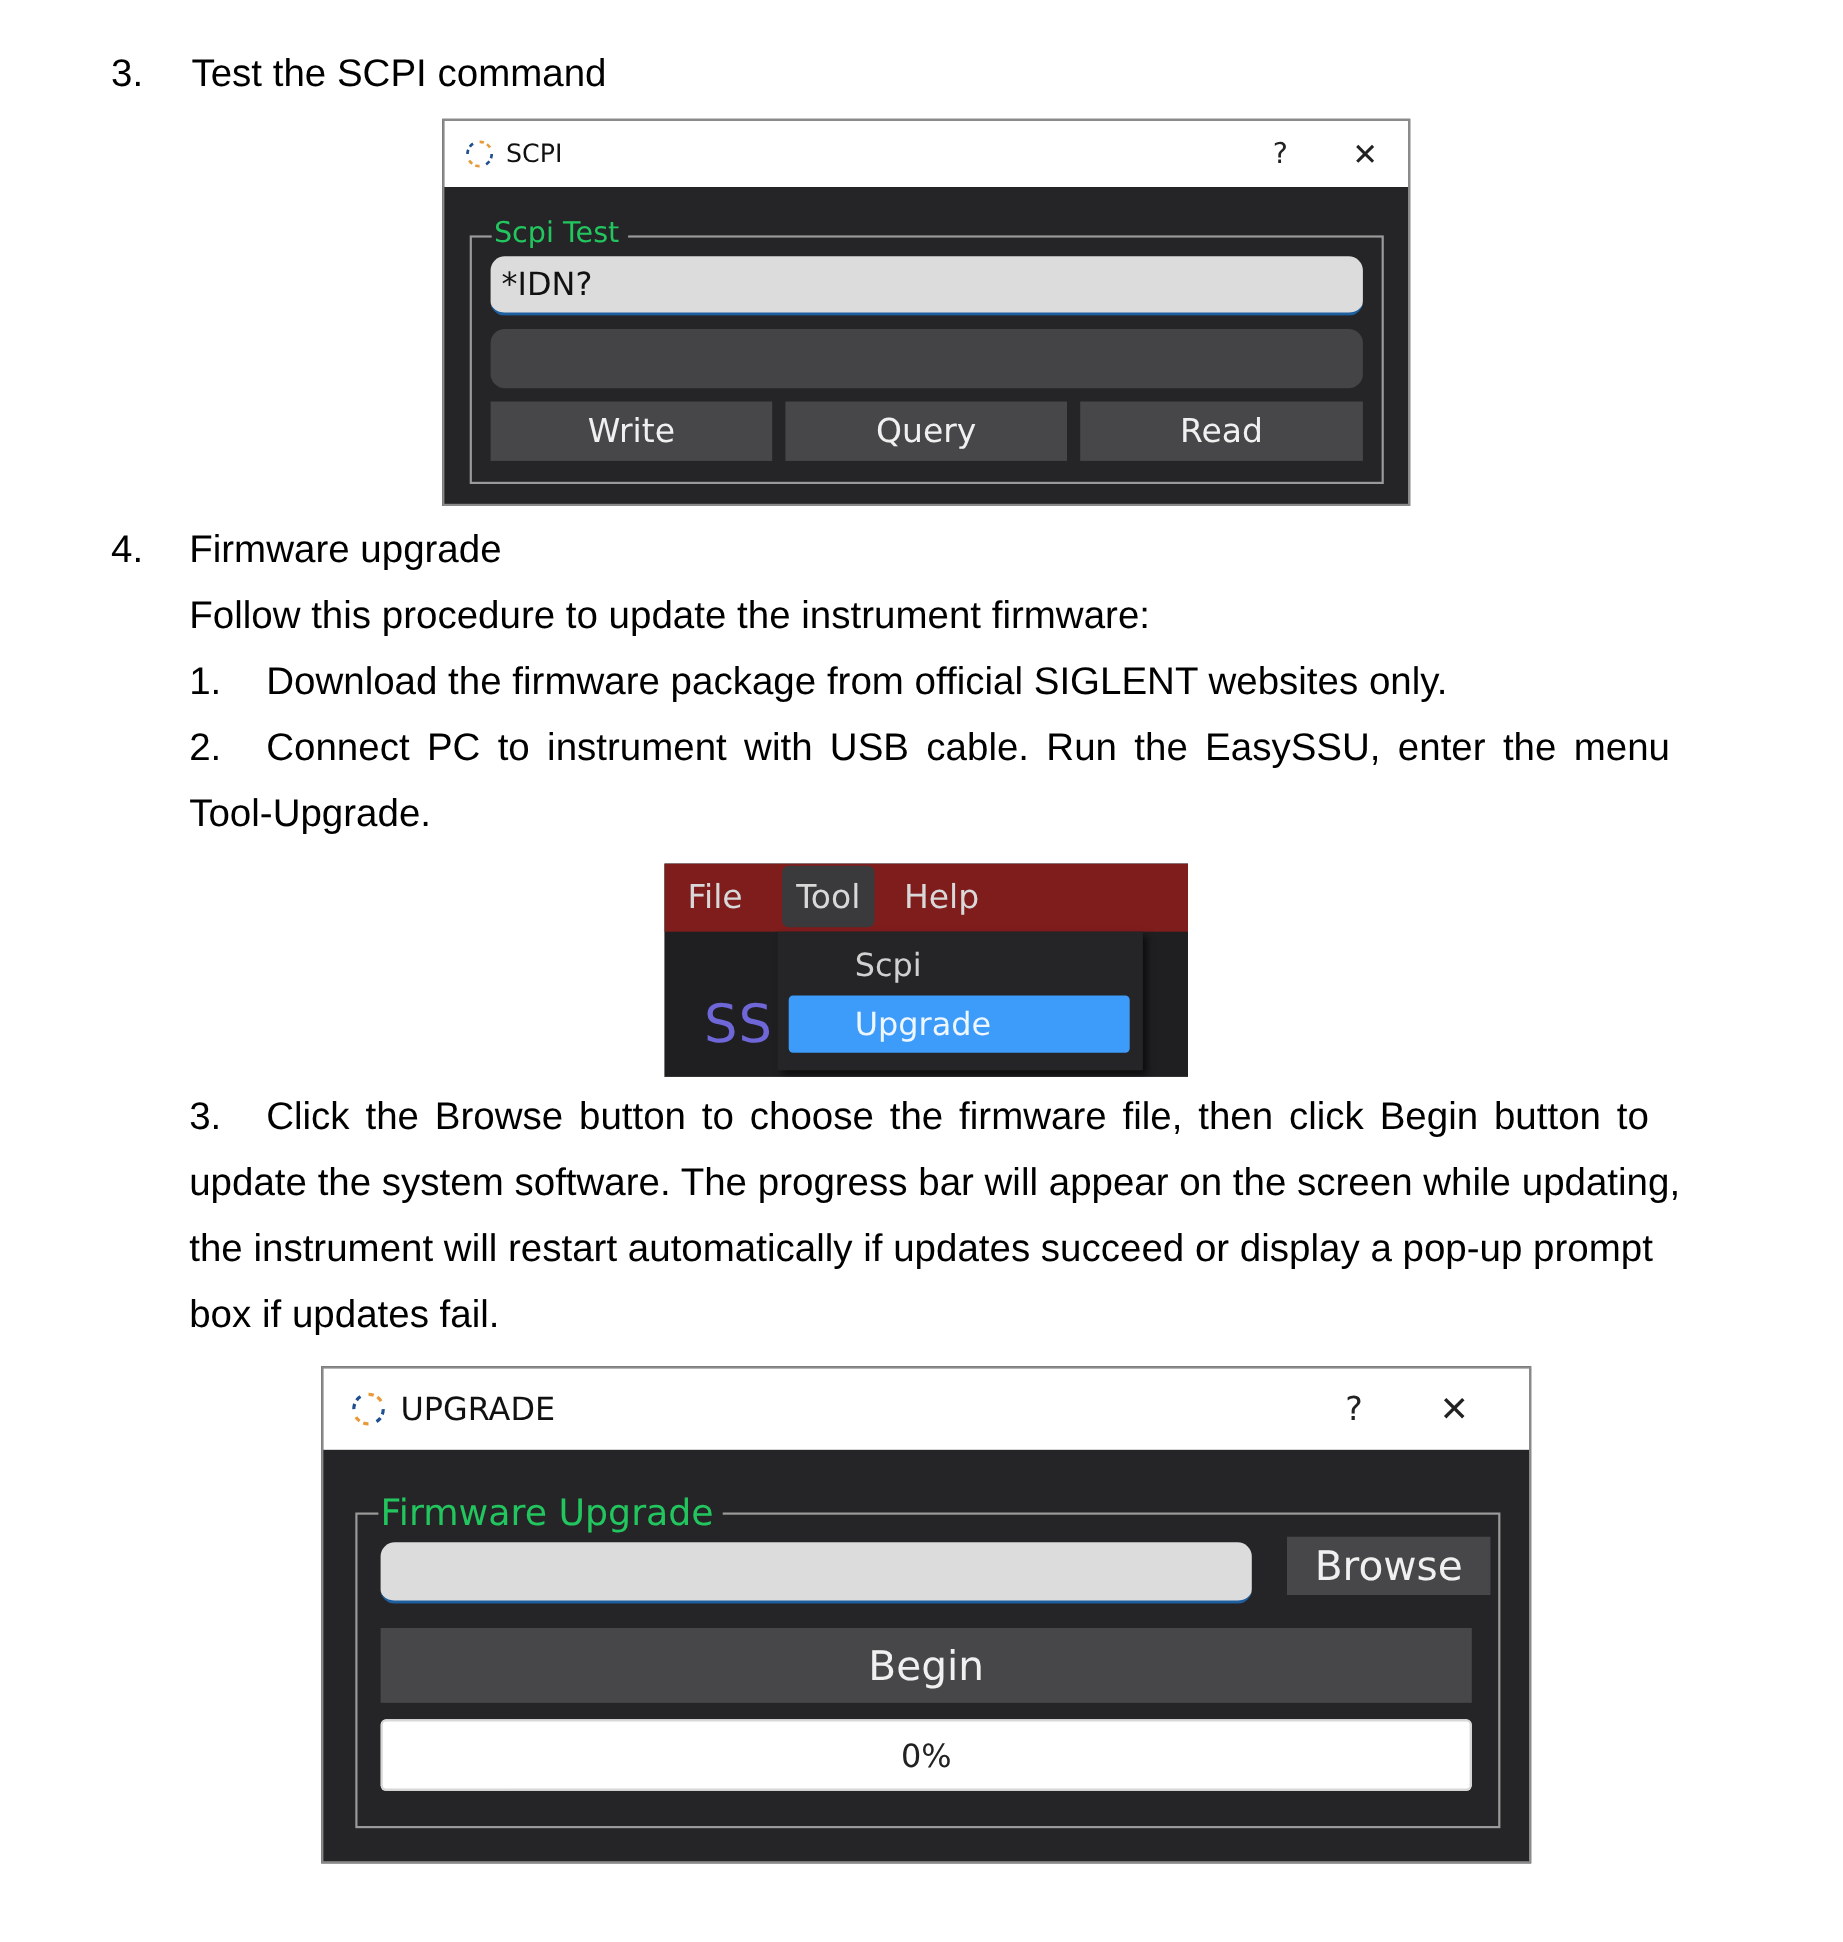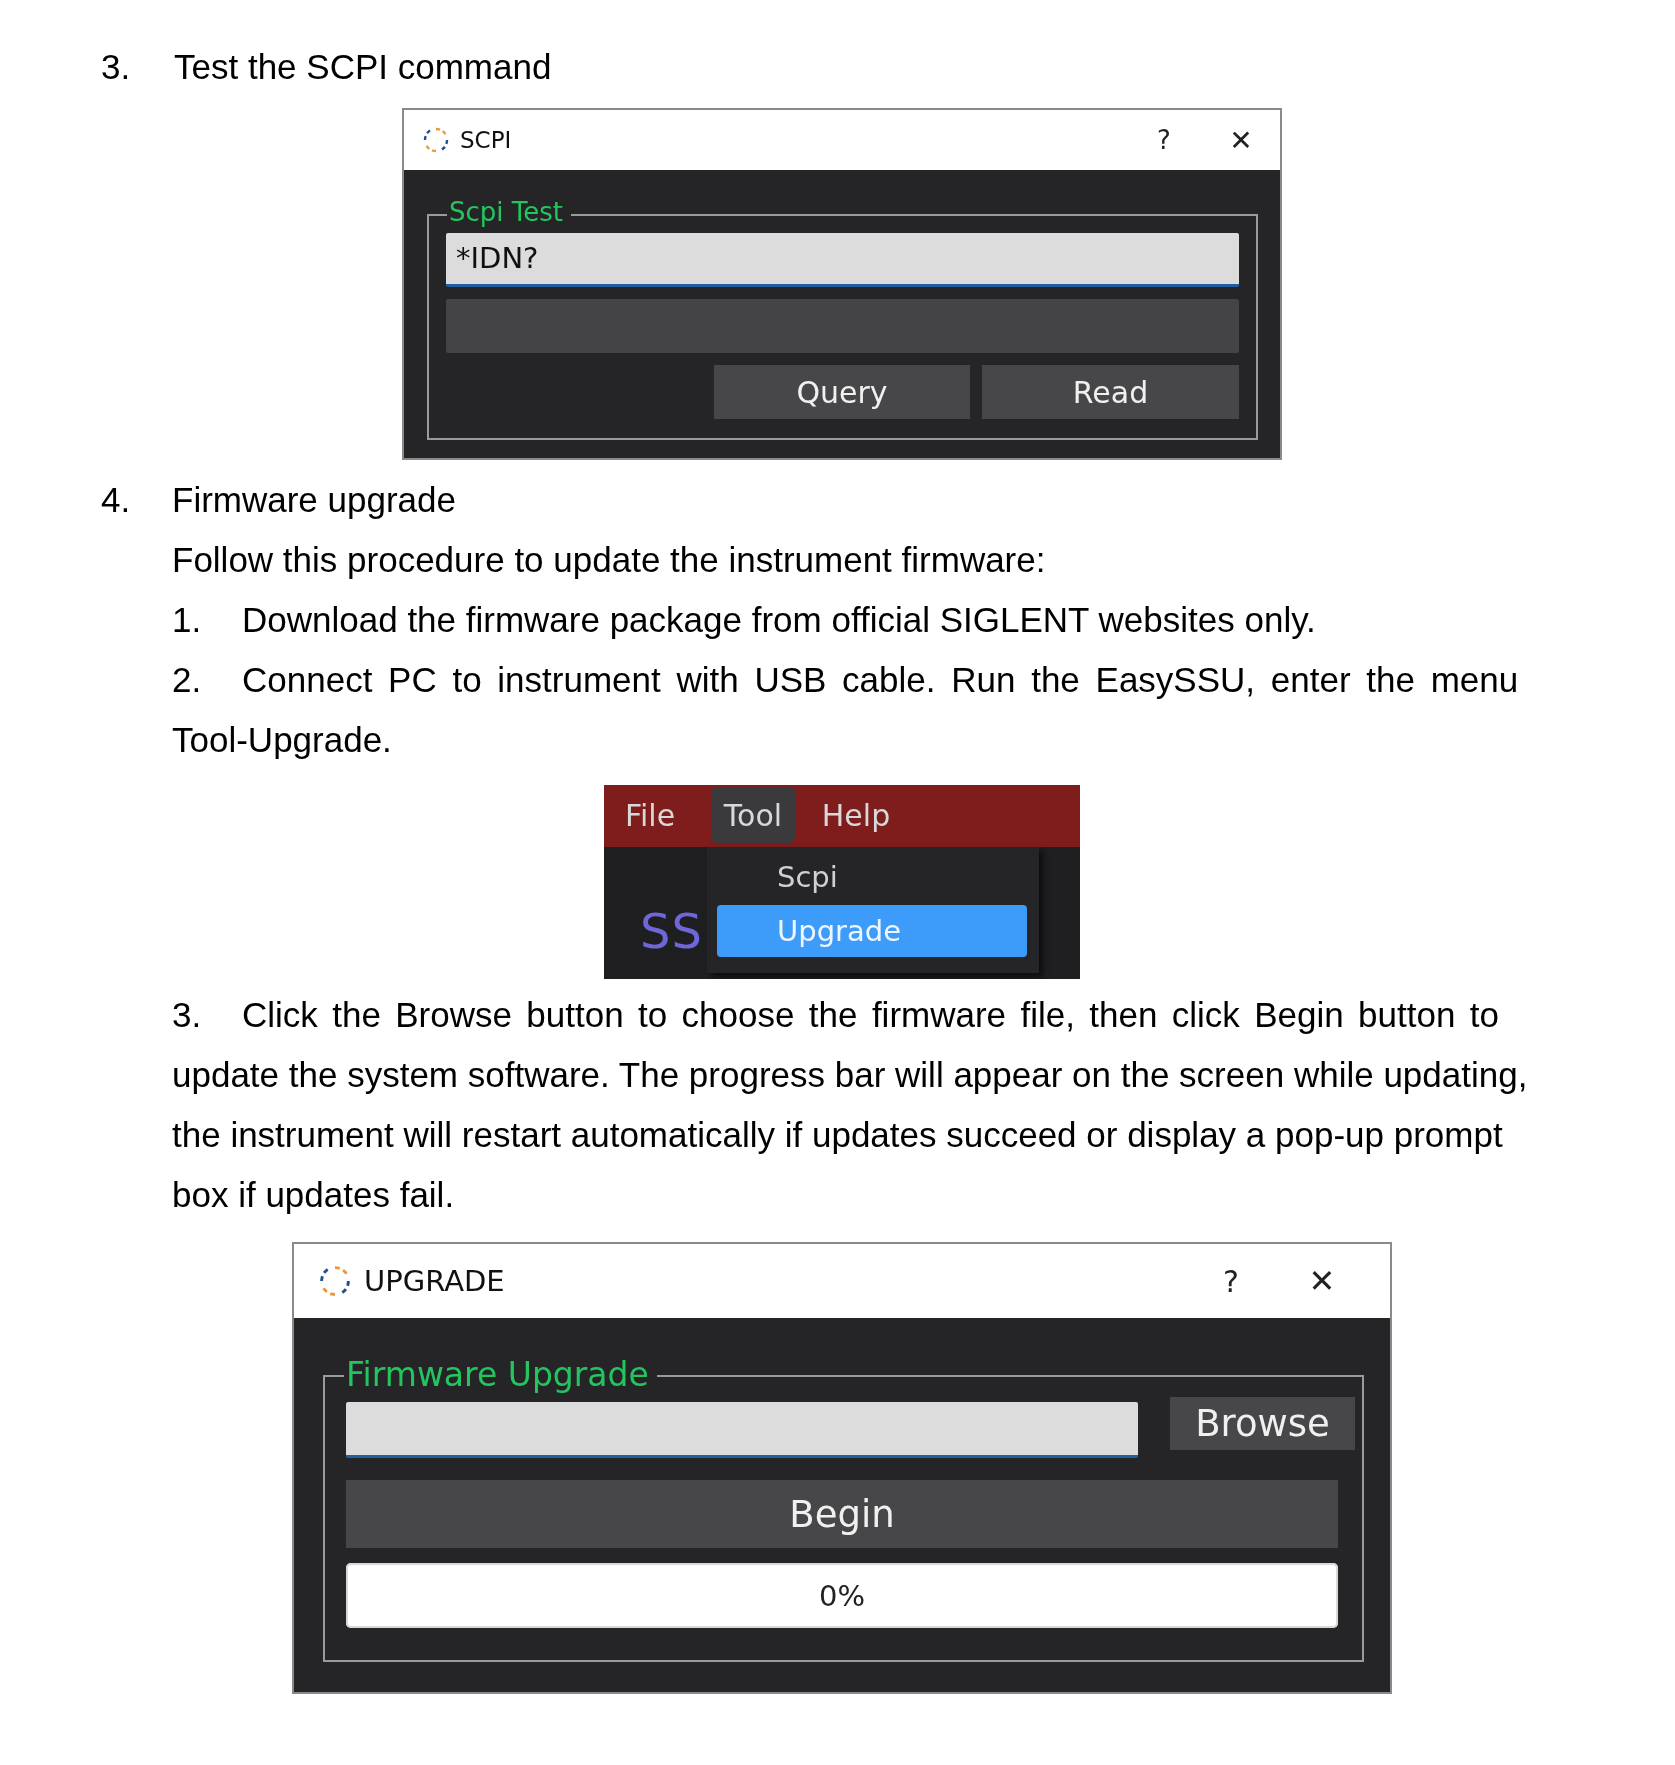--- a/index.html
+++ b/index.html
@@ -11,21 +11,21 @@
 
   
   .dialog { position: absolute; background: #252527; border: 2px solid #8a8a8a; box-sizing: border-box; }
   .titlebar { position: absolute; left: 0; right: 0; top: 0; background: #ffffff;
               font-family: "DejaVu Sans", sans-serif; color: #111; }
   .titlebar .ttl { position: absolute; top: 0; bottom: 0; display: flex; align-items: center; }
   .titlebar .help, .titlebar .close { position: absolute; top: 0; bottom: 0; display: flex; align-items: center; justify-content: center; color: #222; }
   .groupbox { position: absolute; border: 2px solid #9a9a9a; box-sizing: border-box; }
   .group-title { position: absolute; background: #252527; color: #22c55e; padding: 0 8px 0 2px;
                  font-family: "DejaVu Sans", sans-serif; }
-  .field { position: absolute; box-sizing: border-box; border-radius: 2px; }
+  .field { position: absolute; box-sizing: border-box; border-radius: 13px; }
   .field.light { background: #dcdcdc; border-bottom: 3px solid #1f5f9f; }
   .field.dark { background: #444446; }
   .btn { position: absolute; background: #474749; color: #f0f0f0; display: flex; align-items: center; justify-content: center;
          font-family: "DejaVu Sans", sans-serif; box-sizing: border-box; }
   .logo { display: inline-block; }
 
   
   .menushot { position: absolute; left: 604px; top: 785px; width: 476px; height: 194px; background: #1f1f21; overflow: hidden; }
   .menubar { position: absolute; left: 0; top: 0; right: 0; height: 62px; background: #7f1d1d; }
   .menu-item { position: absolute; top: 2px; height: 56px; display: flex; align-items: center; justify-content: center;
@@ -58,20 +58,21 @@
     <div class="help" style="left:740px; width:40px; font-size:26px;">?</div>
     <div class="close" style="left:812px; width:50px; font-size:28px;">✕</div>
   </div>
 
   <div class="groupbox" style="left:23px; top:104px; width:831px; height:226px;"></div>
   <div class="group-title" style="left:43px; top:84px; font-size:26px; line-height:36px;">Scpi Test</div>
 
   <div class="field light" style="left:42px; top:123px; width:793px; height:54px; font-family:'DejaVu Sans',sans-serif; font-size:29px; color:#111; padding:8px 0 0 10px;">*IDN?</div>
   <div class="field dark" style="left:42px; top:189px; width:793px; height:54px; color:#eee; font-size:26px; padding:10px;"></div>
 
+  <div class="btn" style="left:42px; top:255px; width:256px; height:54px; font-size:30px;">Write</div>
   <div class="btn" style="left:310px; top:255px; width:256px; height:54px; font-size:30px;">Query</div>
   <div class="btn" style="left:578px; top:255px; width:257px; height:54px; font-size:30px;">Read</div>
 </div>
 
 <div class="abs txt" style="left:101px; top:480px;">4.</div>
 <div class="abs txt" style="left:172px; top:480px;">Firmware upgrade</div>
 <div class="abs txt" style="left:172px; top:540px;">Follow this procedure to update the instrument firmware:</div>
 
 <div class="abs txt" style="left:172px; top:600px;">1.</div>
 <div class="abs txt" style="left:242px; top:600px;">Download the firmware package from official SIGLENT websites only.</div>

